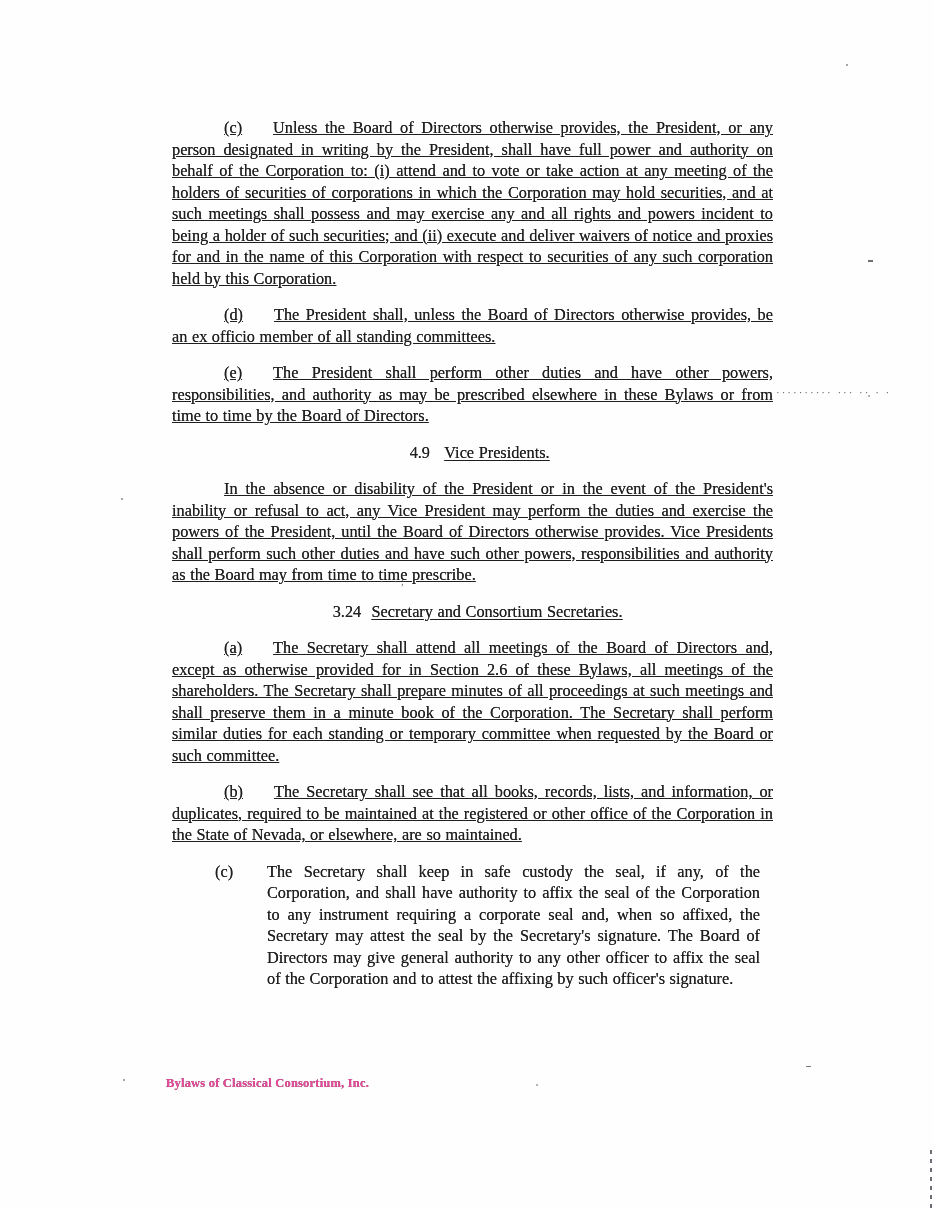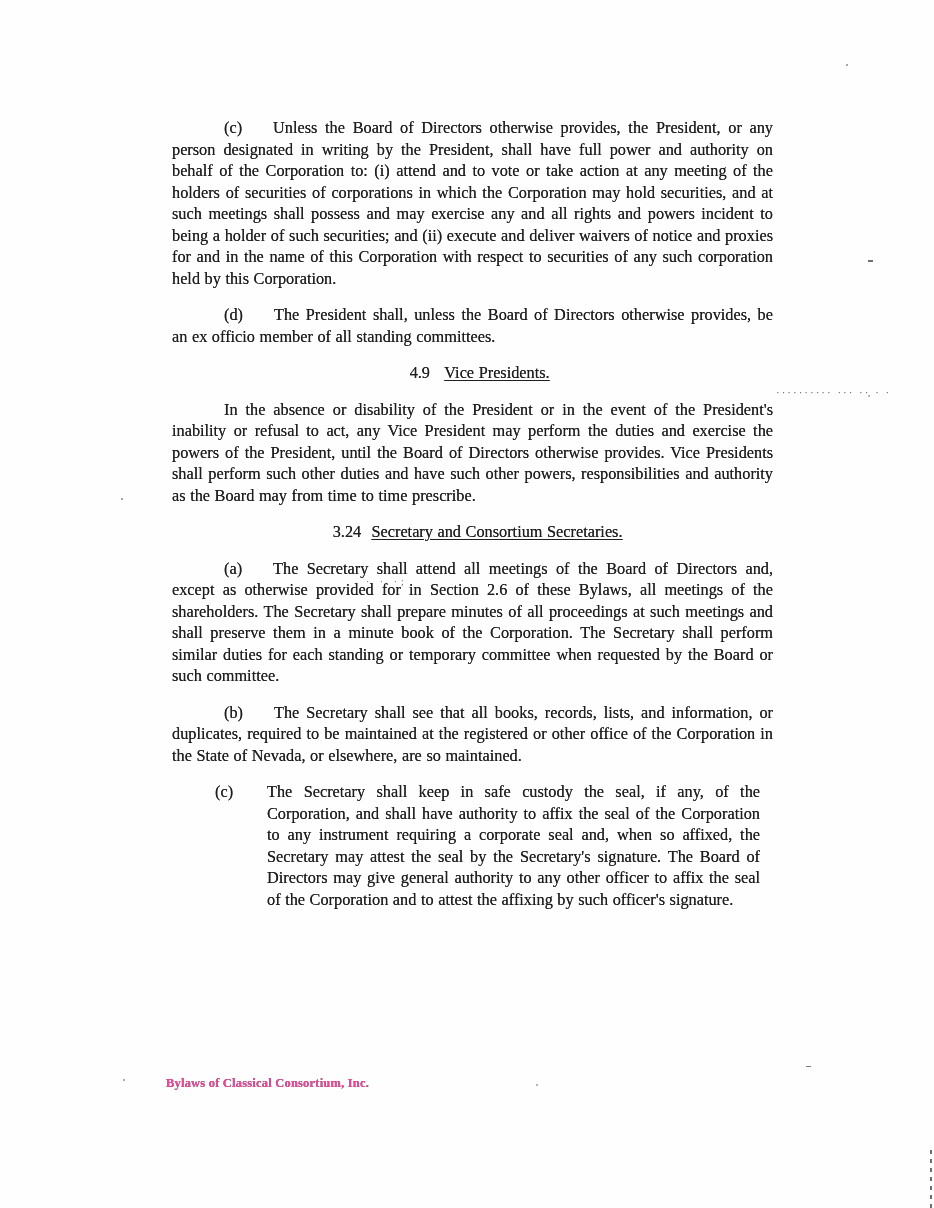--- a/index.html
+++ b/index.html
@@ -23,21 +23,21 @@
     width: 601px;
   }
   .para, .hang, .heading {
     margin: 0 0 15px 0;
     font-size: 16.3px;
     line-height: 21.5px;
     text-align: justify;
     text-shadow: 0 0 0.55px rgba(25,25,25,0.85);
     word-spacing: 0.5px;
   }
-  .para { text-indent: 52px; }
+  .para { text-indent: 52px; text-decoration: underline; }
   .tabgap {
     display: inline-block;
     width: 31px;
   }
   .heading {
     text-align: center;
     margin-top: 1px;
   }
   .hnum {
     display: inline-block;
@@ -99,20 +99,21 @@
 <body>
 
 <div class="page">
 
   <div class="content">
 
     <p class="para"><span>(c)</span><span class="tabgap"></span><span>Unless the Board of Directors otherwise provides, the President, or any person designated in writing by the President, shall have full power and authority on behalf of the Corporation to: (i) attend and to vote or take action at any meeting of the holders of securities of corporations in which the Corporation may hold securities, and at such meetings shall possess and may exercise any and all rights and powers incident to being a holder of such securities; and (ii) execute and deliver waivers of notice and proxies for and in the name of this Corporation with respect to securities of any such corporation held by this Corporation.</span></p>
 
     <p class="para"><span>(d)</span><span class="tabgap"></span><span>The President shall, unless the Board of Directors otherwise provides, be an ex officio member of all standing committees.</span></p>
 
+    <p class="para"><span>(e)</span><span class="tabgap"></span><span>The President shall perform other duties and have other powers, responsibilities, and authority as may be prescribed elsewhere in these Bylaws or from time to time by the Board of Directors.</span></p>
 
     <div class="heading"><span class="hnum">4.9</span><span class="htitle">Vice Presidents.</span></div>
 
     <p class="para"><span>In the absence or disability of the President or in the event of the President's inability or refusal to act, any Vice President may perform the duties and exercise the powers of the President, until the Board of Directors otherwise provides.  Vice Presidents shall perform such other duties and have such other powers, responsibilities and authority as the Board may from time to time prescribe.</span></p>
 
     <div class="heading"><span class="hnum">3.24</span><span class="htitle">Secretary and Consortium Secretaries.</span></div>
 
     <p class="para"><span>(a)</span><span class="tabgap"></span><span>The Secretary shall attend all meetings of the Board of Directors and, except as otherwise provided for in Section 2.6 of these Bylaws, all meetings of the shareholders.  The Secretary shall prepare minutes of all proceedings at such meetings and shall preserve them in a minute book of the Corporation.  The Secretary shall perform similar duties for each standing or temporary committee when requested by the Board or such committee.</span></p>
 
     <p class="para"><span>(b)</span><span class="tabgap"></span><span>The Secretary shall see that all books, records, lists, and information, or duplicates, required to be maintained at the registered or other office of the Corporation in the State of Nevada, or elsewhere, are so maintained.</span></p>

